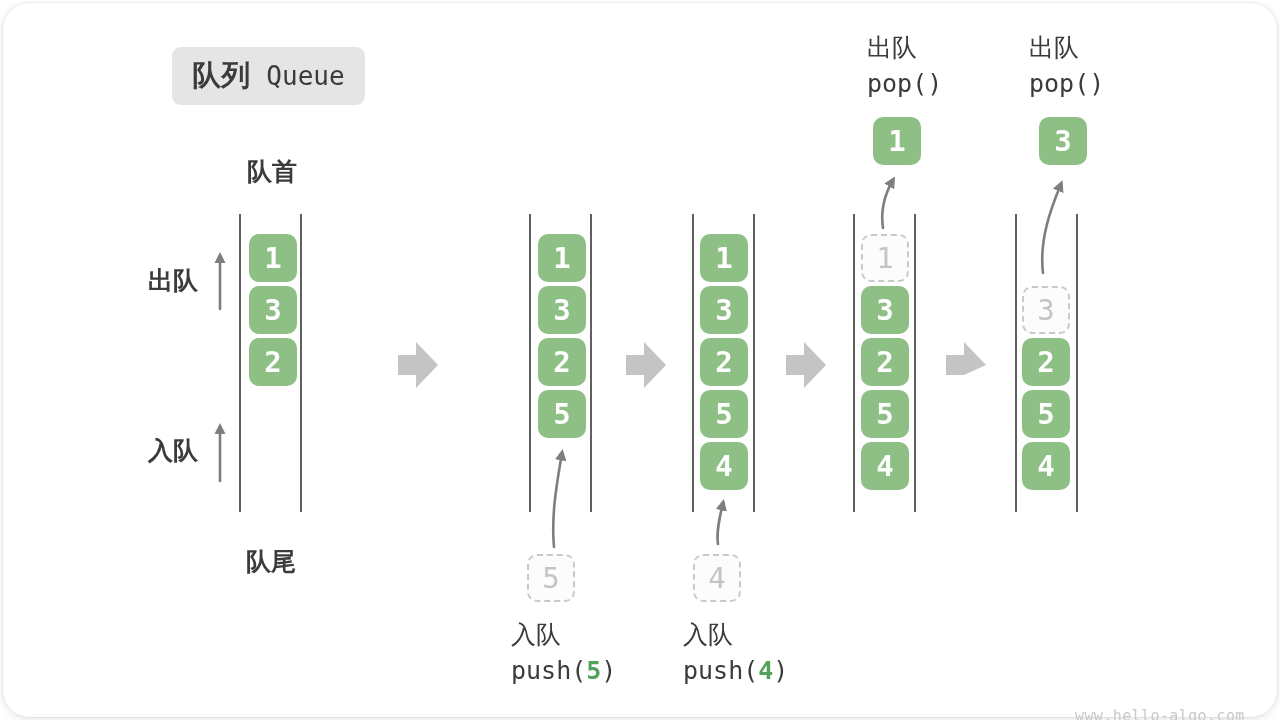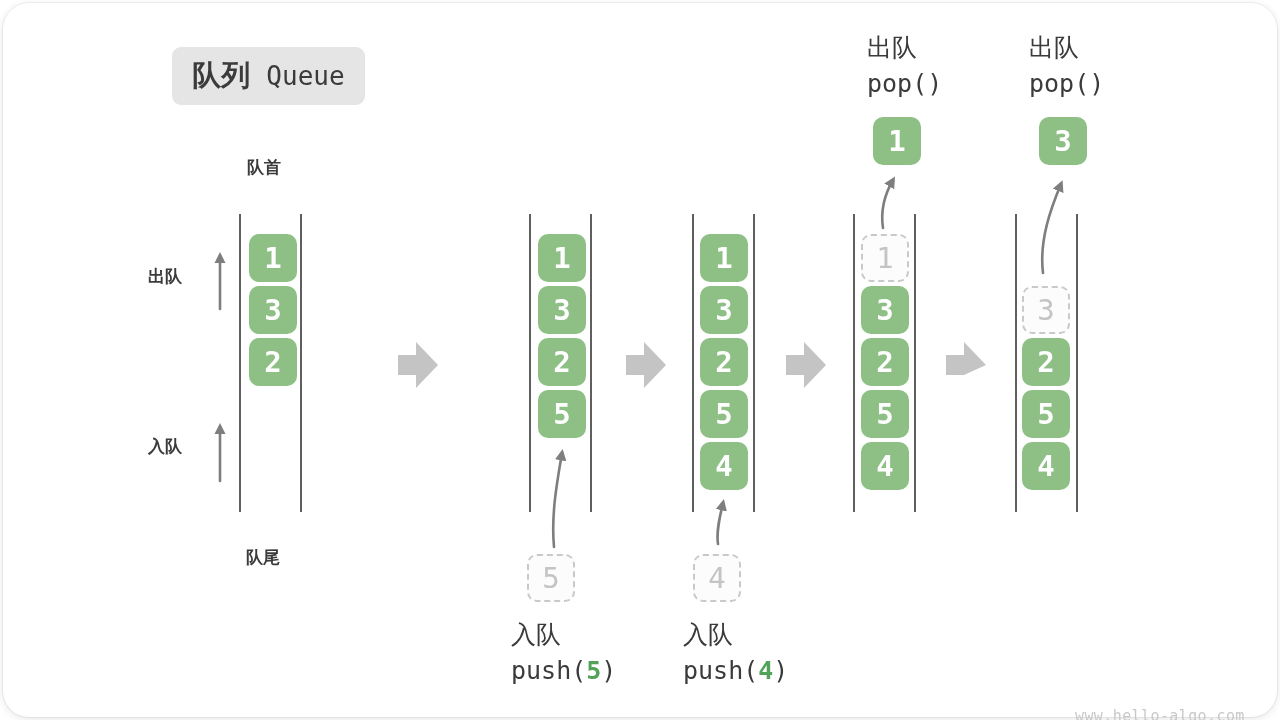--- a/index.html
+++ b/index.html
@@ -6,21 +6,21 @@
     font-family:"Liberation Sans","DejaVu Sans",sans-serif;}
   #stage{position:relative;width:1280px;height:720px;}
   .canvas{position:absolute;left:3px;top:3px;right:3px;bottom:3px;background:#fff;
     border-radius:26px;box-shadow:0 0 0 1px rgba(0,0,0,0.05),0 2px 8px rgba(0,0,0,0.10);}
   
   .badge{position:absolute;left:169px;top:44px;width:193px;height:58px;background:var(--badge-bg);
     border-radius:9px;display:flex;align-items:center;justify-content:center;gap:16px;}
   .badge .zh{font-weight:700;font-size:29px;color:var(--text-dark);}
   .badge .en{font-family:"DejaVu Sans Mono","Liberation Mono",monospace;font-size:26px;color:var(--text-dark);}
   
-  .cjk{position:absolute;font-size:17px;color:var(--text-dark);line-height:1;white-space:nowrap;}
+  .cjk{position:absolute;font-size:25px;color:var(--text-dark);line-height:1;white-space:nowrap;}
   .bold{font-weight:700;}
   
   .vline{position:absolute;top:211px;width:2px;height:298px;background:var(--line);}
   
   .qbox{position:absolute;width:48px;height:48px;border-radius:10px;background:var(--green);
     display:flex;align-items:center;justify-content:center;color:#fff;
     font-family:"DejaVu Sans Mono","Liberation Mono",monospace;font-weight:700;font-size:29px;
     box-sizing:border-box;}
   .qbox.dashed{background:#fcfcfc;border:2px dashed var(--dash);color:#c4c4c4;font-weight:400;}
   

